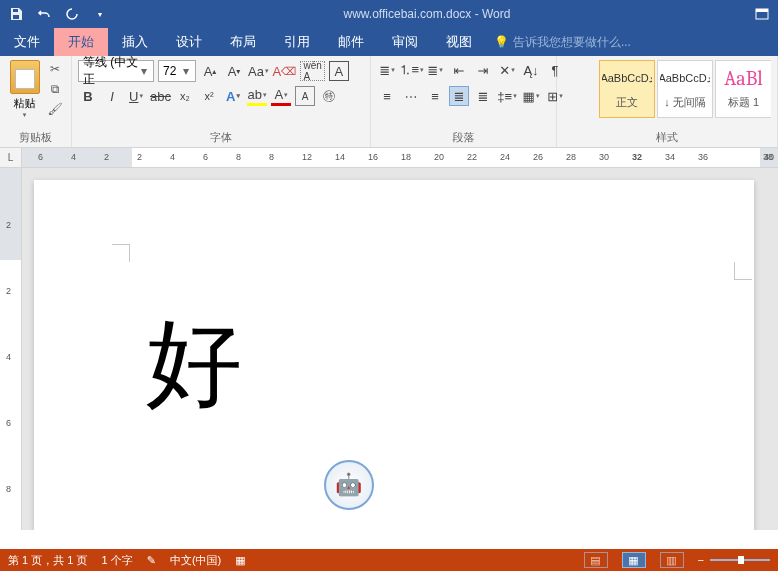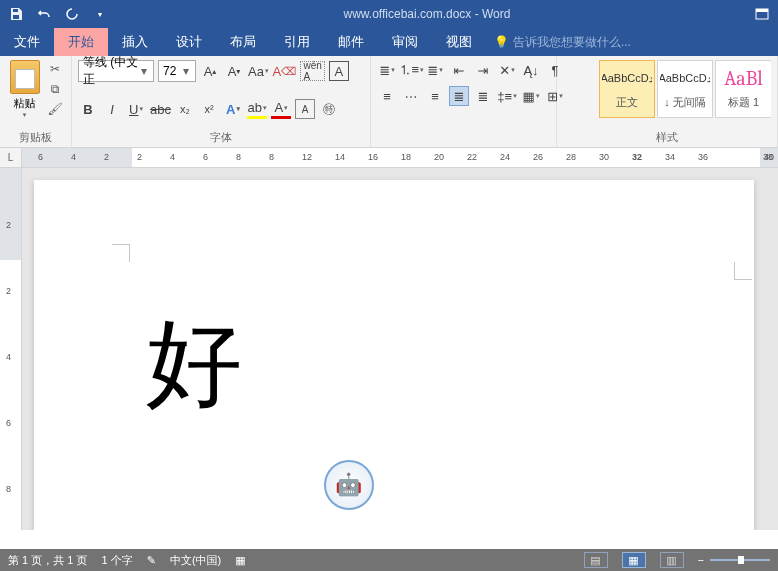--- a/index.html
+++ b/index.html
@@ -20,21 +20,21 @@
 .group { border-right: 1px solid #e1e1e1; padding: 4px 6px 2px; display: flex; flex-direction: column; justify-content: space-between; }
 .group-label { text-align: center; font-size: 11px; color: #666; padding-top: 2px; position: relative; }
 
 .clipboard-body { display: flex; align-items: flex-start; gap: 2px; }
 .paste-btn { width: 38px; text-align: center; cursor: pointer; }
 .paste-icon { width: 30px; height: 34px; margin: 0 auto 2px; background: linear-gradient(#f5c869,#e8a93d); border: 1px solid #c88a2a; border-radius: 2px; position: relative; }
 .paste-icon::before { content: ""; position: absolute; top: 8px; left: 4px; right: 4px; bottom: 4px; background: #fff; border: 1px solid #bbb; }
 .mini-col { display: flex; flex-direction: column; gap: 2px; }
 .mini-btn { width: 20px; height: 18px; display: flex; align-items: center; justify-content: center; cursor: pointer; color: #555; }
 
-.font-body { display: flex; flex-direction: column; gap: 17px; }
+.font-body { display: flex; flex-direction: column; gap: 4px; }
 .font-row { display: flex; align-items: center; gap: 4px; }
 .combo { height: 22px; border: 1px solid #ababab; background: #fff; display: flex; align-items: center; padding: 0 4px; font-size: 12px; position: relative; }
 .combo-arrow { position: absolute; right: 2px; top: 0; bottom: 0; width: 14px; display: flex; align-items: center; justify-content: center; color: #666; }
 .font-name { width: 76px; }
 .font-size { width: 38px; }
 .rbtn { min-width: 20px; height: 20px; display: flex; align-items: center; justify-content: center; cursor: pointer; color: #444; font-size: 13px; }
 .rbtn.small { font-size: 11px; }
 .rbtn .caret { font-size: 7px; margin-left: 1px; color: #666; }
 .u-color { border-bottom: 3px solid #d00; }
 .hl-color { border-bottom: 3px solid #ff0; }
@@ -59,21 +59,21 @@
 .workarea { display: flex; height: 362px; background: #e6e6e6; }
 .vruler { width: 22px; background: #fff; border-right: 1px solid #d4d4d4; position: relative; }
 .vruler .shade { position: absolute; left: 0; right: 0; background: #dfe3e8; }
 .vruler .vtick { position: absolute; left: 6px; font-size: 9px; color: #555; }
 .page-scroll { flex: 1; background: #e6e6e6; overflow: hidden; position: relative; }
 .page { position: absolute; left: 12px; top: 12px; width: 720px; height: 700px; background: #fff; box-shadow: 0 2px 6px rgba(0,0,0,.2); }
 .margin-mark { position: absolute; border-color: #c7c7c7; border-style: solid; }
 .doc-text { position: absolute; left: 112px; top: 120px; font-size: 96px; font-family: "DengXian", "STSong", serif; color: #000; }
 .assistant { position: absolute; left: 290px; top: 280px; width: 50px; height: 50px; border: 2px solid #7ba7d6; border-radius: 50%; display: flex; align-items: center; justify-content: center; background: radial-gradient(#fff,#e1eaf4); font-size: 22px; }
 
-.statusbar { height: 22px; background: #737373; color: #fff; display: flex; align-items: center; font-size: 11px; padding: 0 8px; gap: 14px; position: absolute; bottom: 0; left: 0; right: 0; }
+.statusbar { height: 22px; background: #c2410c; color: #fff; display: flex; align-items: center; font-size: 11px; padding: 0 8px; gap: 14px; position: absolute; bottom: 0; left: 0; right: 0; }
 .statusbar .spacer { flex: 1; }
 .view-btn { width: 24px; height: 16px; border: 1px solid #9db6d8; display: flex; align-items: center; justify-content: center; opacity: .7; }
 .zoom { display: flex; align-items: center; gap: 6px; }
 svg { display: block; }
 </style>
 </head>
 <body>
 
 <div class="titlebar">
   <div class="tb-left">
@@ -201,20 +201,21 @@
         <div class="rbtn">≡</div>
         <div class="rbtn">⋯</div>
         <div class="rbtn">≡</div>
         <div class="rbtn align-active">≣</div>
         <div class="rbtn">≣</div>
         <div class="rbtn">‡≡<span class="caret">▾</span></div>
         <div class="rbtn">▦<span class="caret">▾</span></div>
         <div class="rbtn">⊞<span class="caret">▾</span></div>
       </div>
     </div>
+    <div class="group-label">段落</div>
   </div>
 
   <div class="group" style="flex:1">
     <div class="styles-body">
       <div class="style-card active">
         <div class="style-preview">AaBbCcDد</div>
         <div class="style-name">正文</div>
       </div>
       <div class="style-card">
         <div class="style-preview">AaBbCcDد</div>

